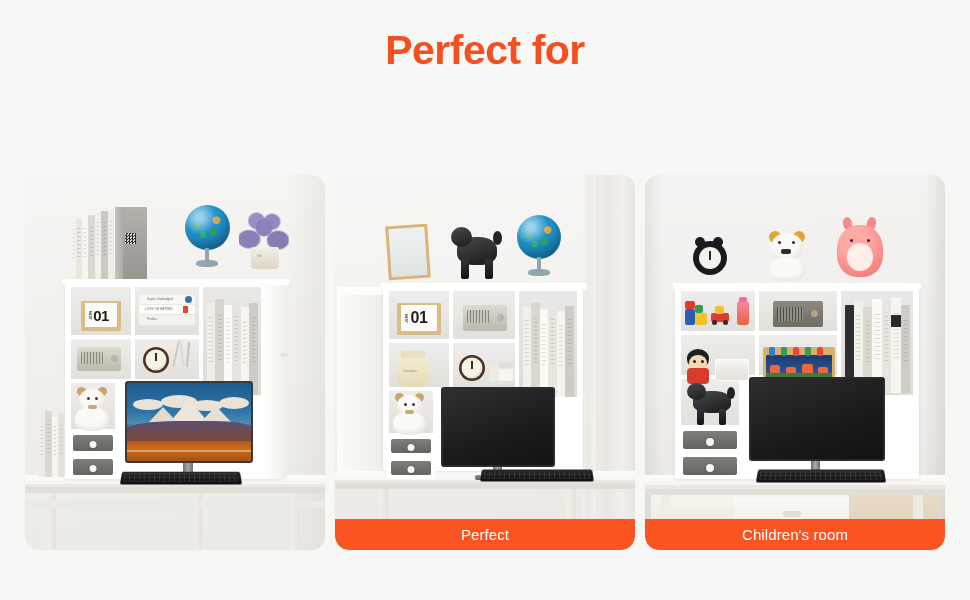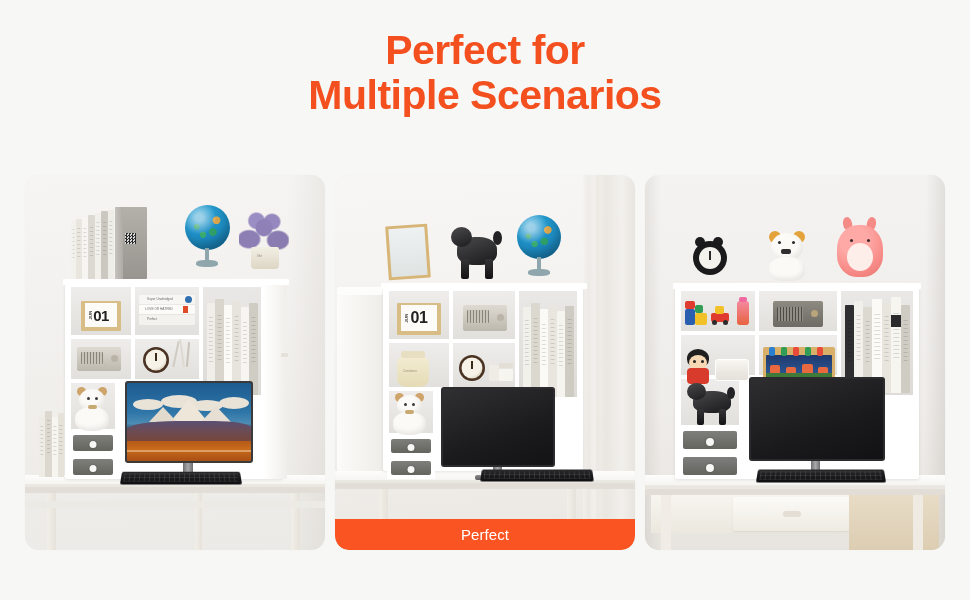--- a/index.html
+++ b/index.html
@@ -440,21 +440,20 @@
     font-family: "Liberation Sans", sans-serif;
   }
 </style>
 </head>
 <body>
 
 <div id="page">
 
   <div class="heading">
     <span class="line">Perfect for</span>
-    <span class="line">Multiple Scenarios</span>
   </div>
 
   <div class="cards">
 
     <div class="card">
       <div class="photo">
 
         <div class="wall"></div>
 
         <div style="position:absolute;right:0;top:0;width:38px;bottom:0;background:linear-gradient(90deg,rgba(0,0,0,0.0),rgba(170,165,155,.14));"></div>
@@ -796,16 +795,19 @@
           <div class="mon-screen" style="background:linear-gradient(160deg,#2e2e30,#1a1a1c 60%,#121214);"></div>
         </div>
         <div class="mon-neck" style="left:166px;top:286px;width:9px;height:12px;"></div>
         <div class="mon-base" style="left:148px;top:296px;width:48px;height:6px;"></div>
 
         <div class="keyboard" style="left:112px;top:294px;width:128px;height:14px;transform:perspective(160px) rotateX(22deg);">
           <div class="kb-keys"></div>
         </div>
 
       </div>
+      <div class="caption">
+        <span>Children's room</span>
+      </div>
     </div>
 
   </div>
 </div>
 
 </body></html>

